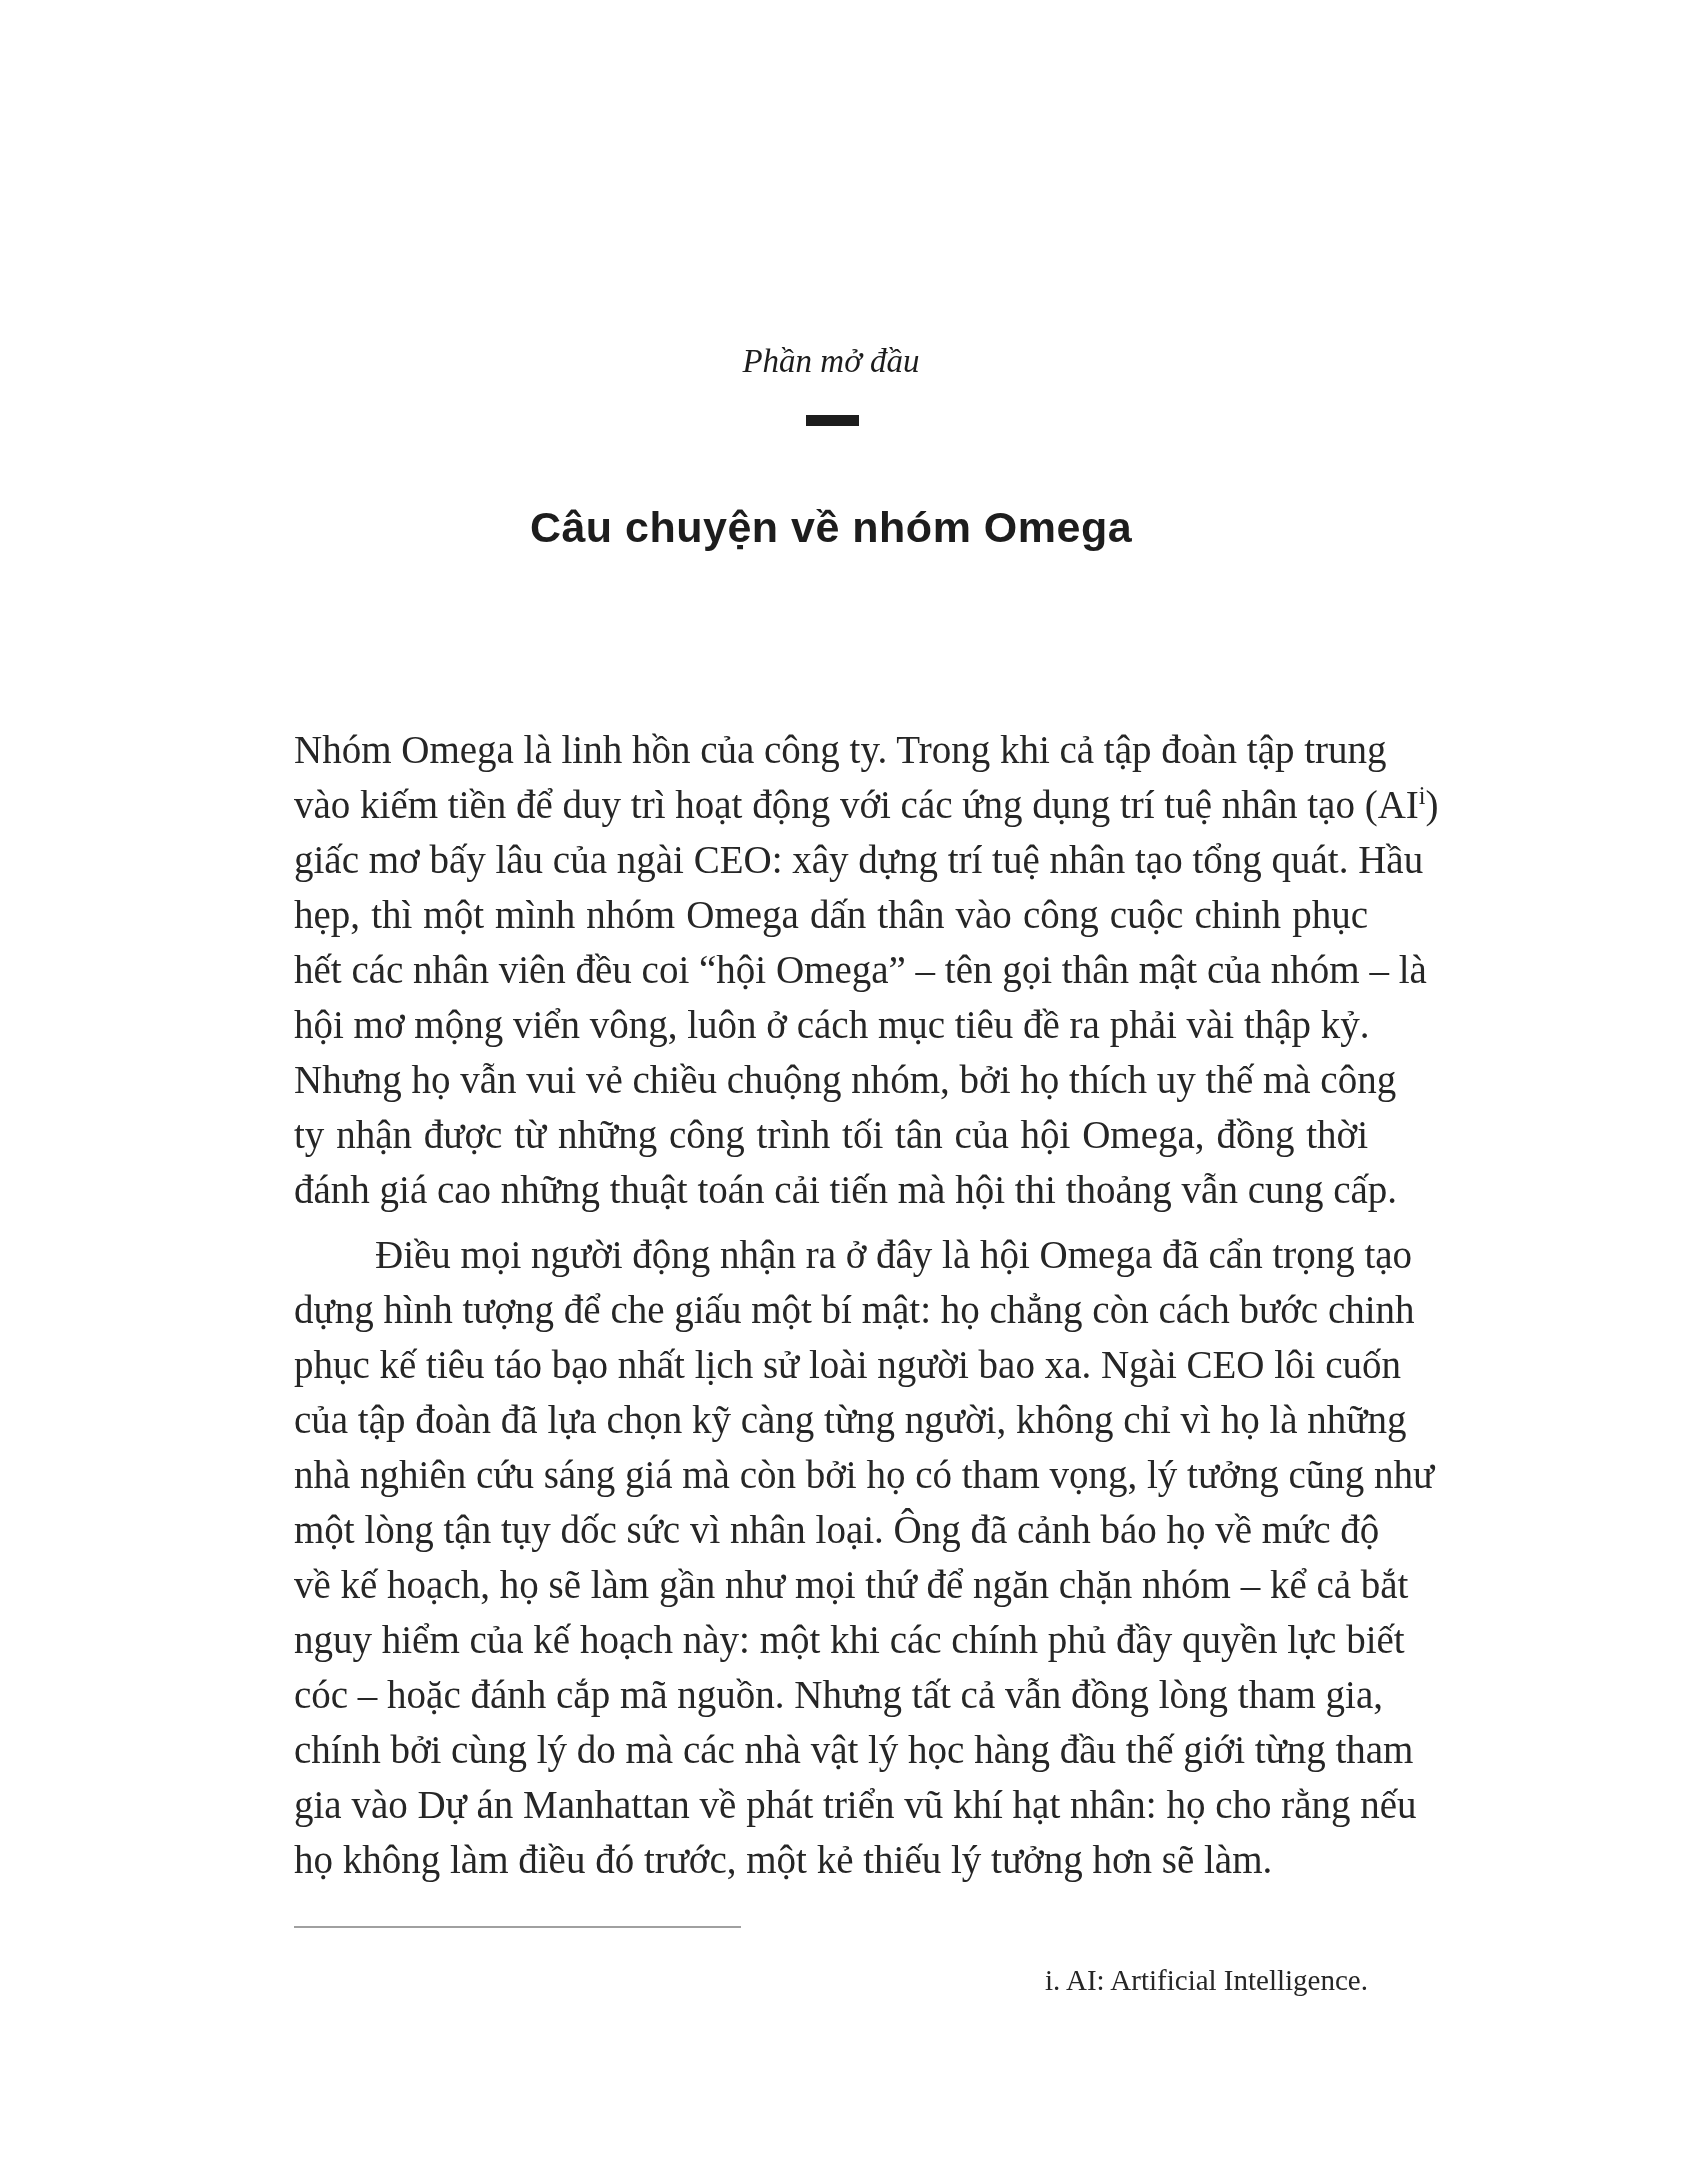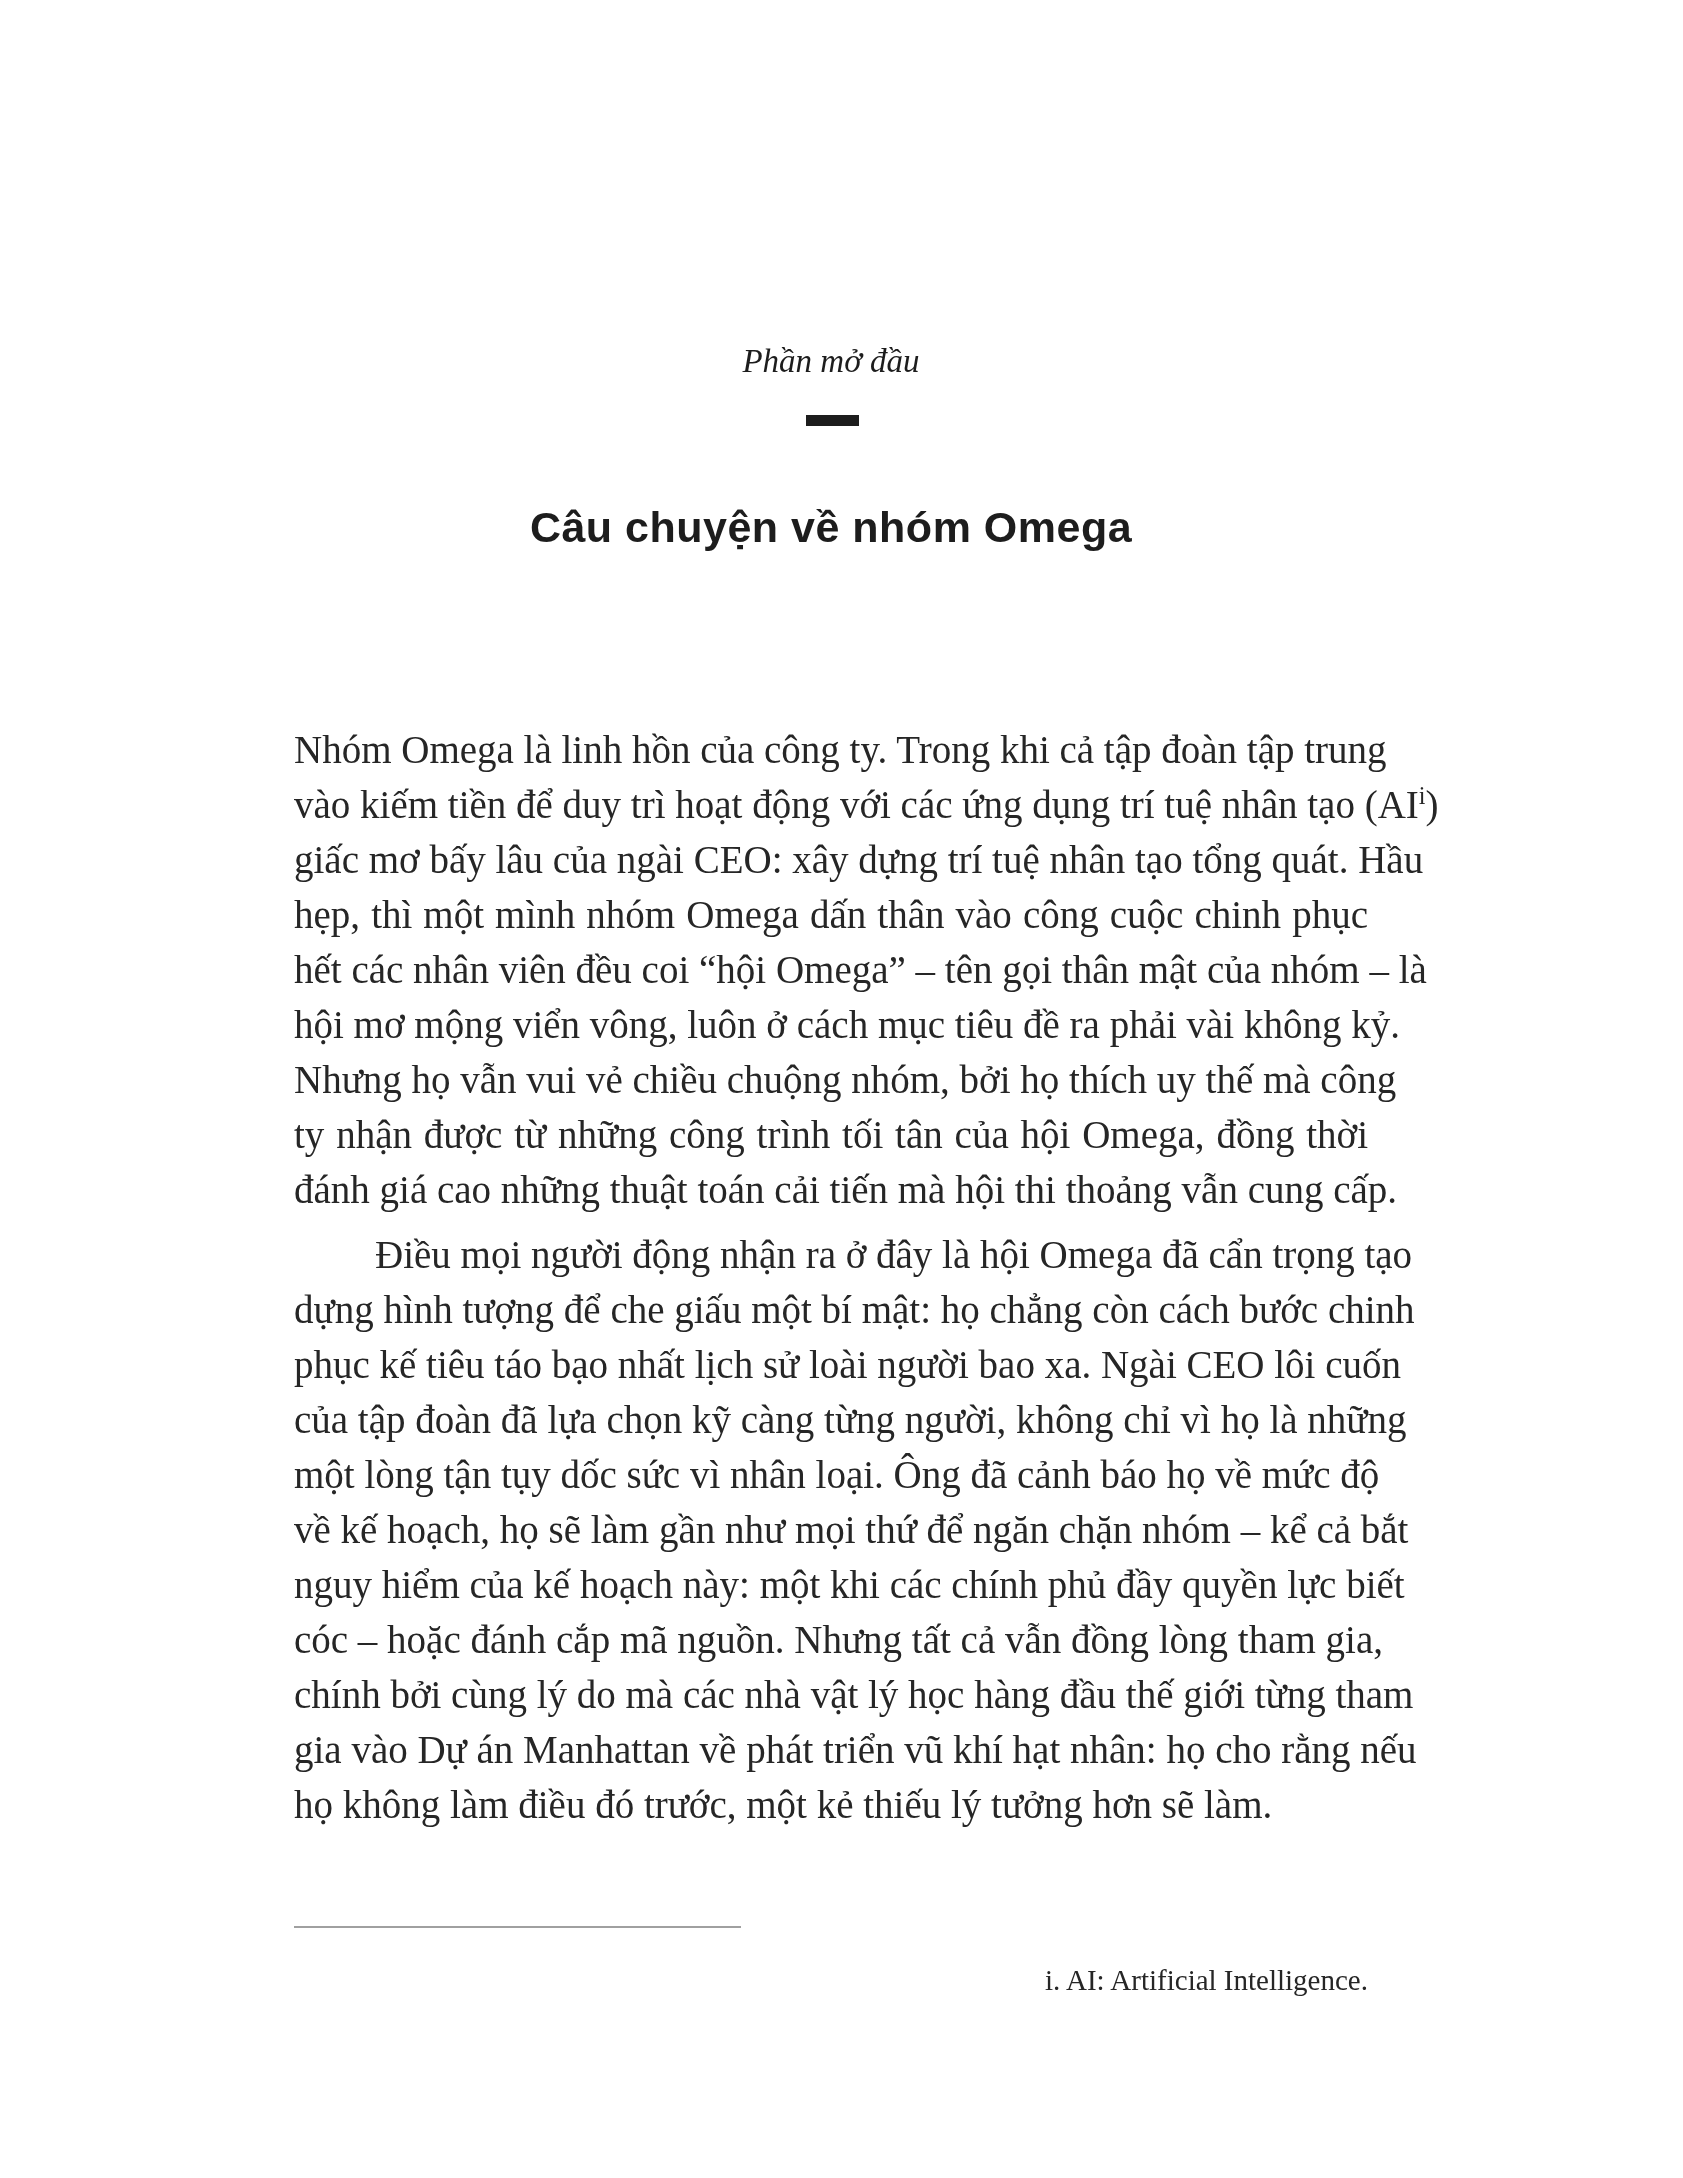--- a/index.html
+++ b/index.html
@@ -106,31 +106,32 @@
   <h1 class="chapter-title">Câu chuyện về nhóm Omega</h1>
 
   <div class="body-block">
 
     <div class="para para-1">
       <div class="line">Nhóm Omega là linh hồn của công ty. Trong khi cả tập đoàn tập trung</div>
       <div class="line"><span>vào kiếm tiền để duy trì hoạt động với các ứng dụng trí tuệ nhân tạo (AI</span><sup class="fn-ref">i</sup><span>)</span></div>
       <div class="line">giấc mơ bấy lâu của ngài CEO: xây dựng trí tuệ nhân tạo tổng quát. Hầu</div>
       <div class="line">hẹp, thì một mình nhóm Omega dấn thân vào công cuộc chinh phục</div>
       <div class="line">hết các nhân viên đều coi “hội Omega” – tên gọi thân mật của nhóm – là</div>
-      <div class="line">hội mơ mộng viển vông, luôn ở cách mục tiêu đề ra phải vài không kỷ.</div>
+      <div class="line">hội mơ mộng viển vông, luôn ở cách mục tiêu đề ra phải vài thập kỷ.</div>
       <div class="line">Nhưng họ vẫn vui vẻ chiều chuộng nhóm, bởi họ thích uy thế mà công</div>
       <div class="line">ty nhận được từ những công trình tối tân của hội Omega, đồng thời</div>
       <div class="line">đánh giá cao những thuật toán cải tiến mà hội thi thoảng vẫn cung cấp.</div>
     </div>
 
     <div class="para para-2">
       <div class="line first-indent">Điều mọi người động nhận ra ở đây là hội Omega đã cẩn trọng tạo</div>
       <div class="line">dựng hình tượng để che giấu một bí mật: họ chẳng còn cách bước chinh</div>
       <div class="line">phục kế tiêu táo bạo nhất lịch sử loài người bao xa. Ngài CEO lôi cuốn</div>
       <div class="line">của tập đoàn đã lựa chọn kỹ càng từng người, không chỉ vì họ là những</div>
+      <div class="line">nhà nghiên cứu sáng giá mà còn bởi họ có tham vọng, lý tưởng cũng như</div>
       <div class="line">một lòng tận tụy dốc sức vì nhân loại. Ông đã cảnh báo họ về mức độ</div>
       <div class="line">về kế hoạch, họ sẽ làm gần như mọi thứ để ngăn chặn nhóm – kể cả bắt</div>
       <div class="line">nguy hiểm của kế hoạch này: một khi các chính phủ đầy quyền lực biết</div>
       <div class="line">cóc – hoặc đánh cắp mã nguồn. Nhưng tất cả vẫn đồng lòng tham gia,</div>
       <div class="line">chính bởi cùng lý do mà các nhà vật lý học hàng đầu thế giới từng tham</div>
       <div class="line">gia vào Dự án Manhattan về phát triển vũ khí hạt nhân: họ cho rằng nếu</div>
       <div class="line last-line">họ không làm điều đó trước, một kẻ thiếu lý tưởng hơn sẽ làm.</div>
     </div>
 
   </div>

